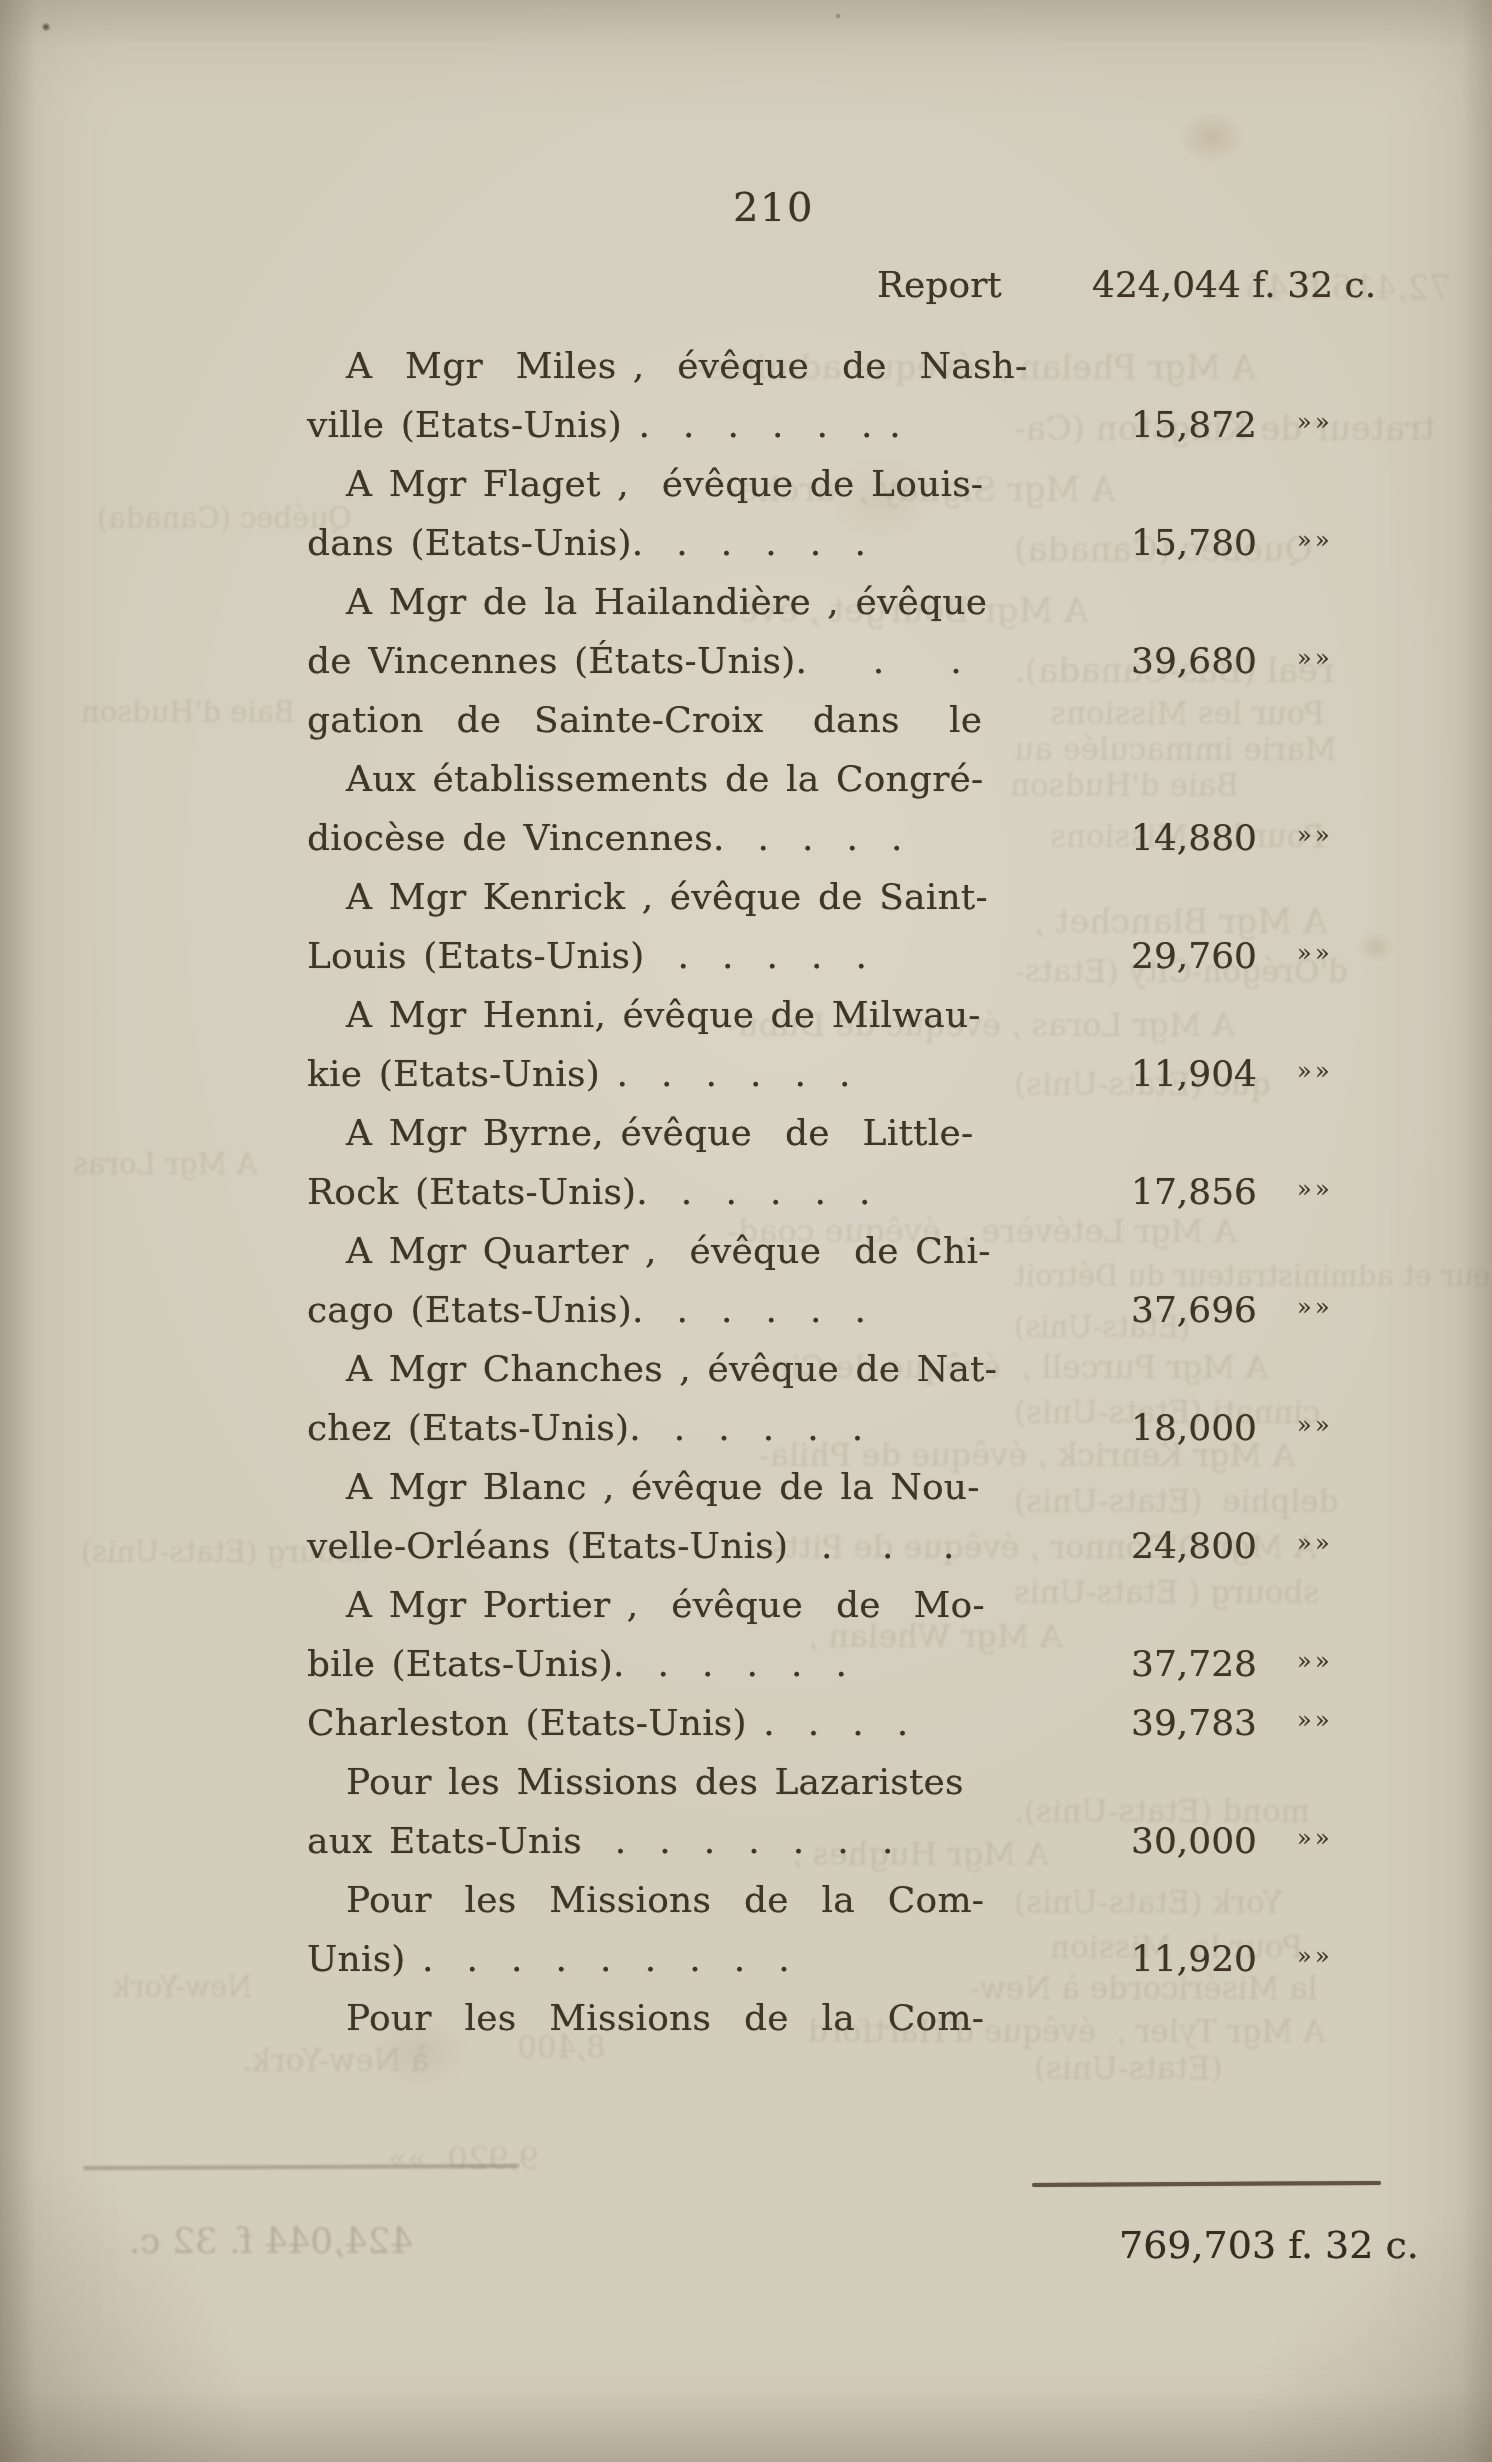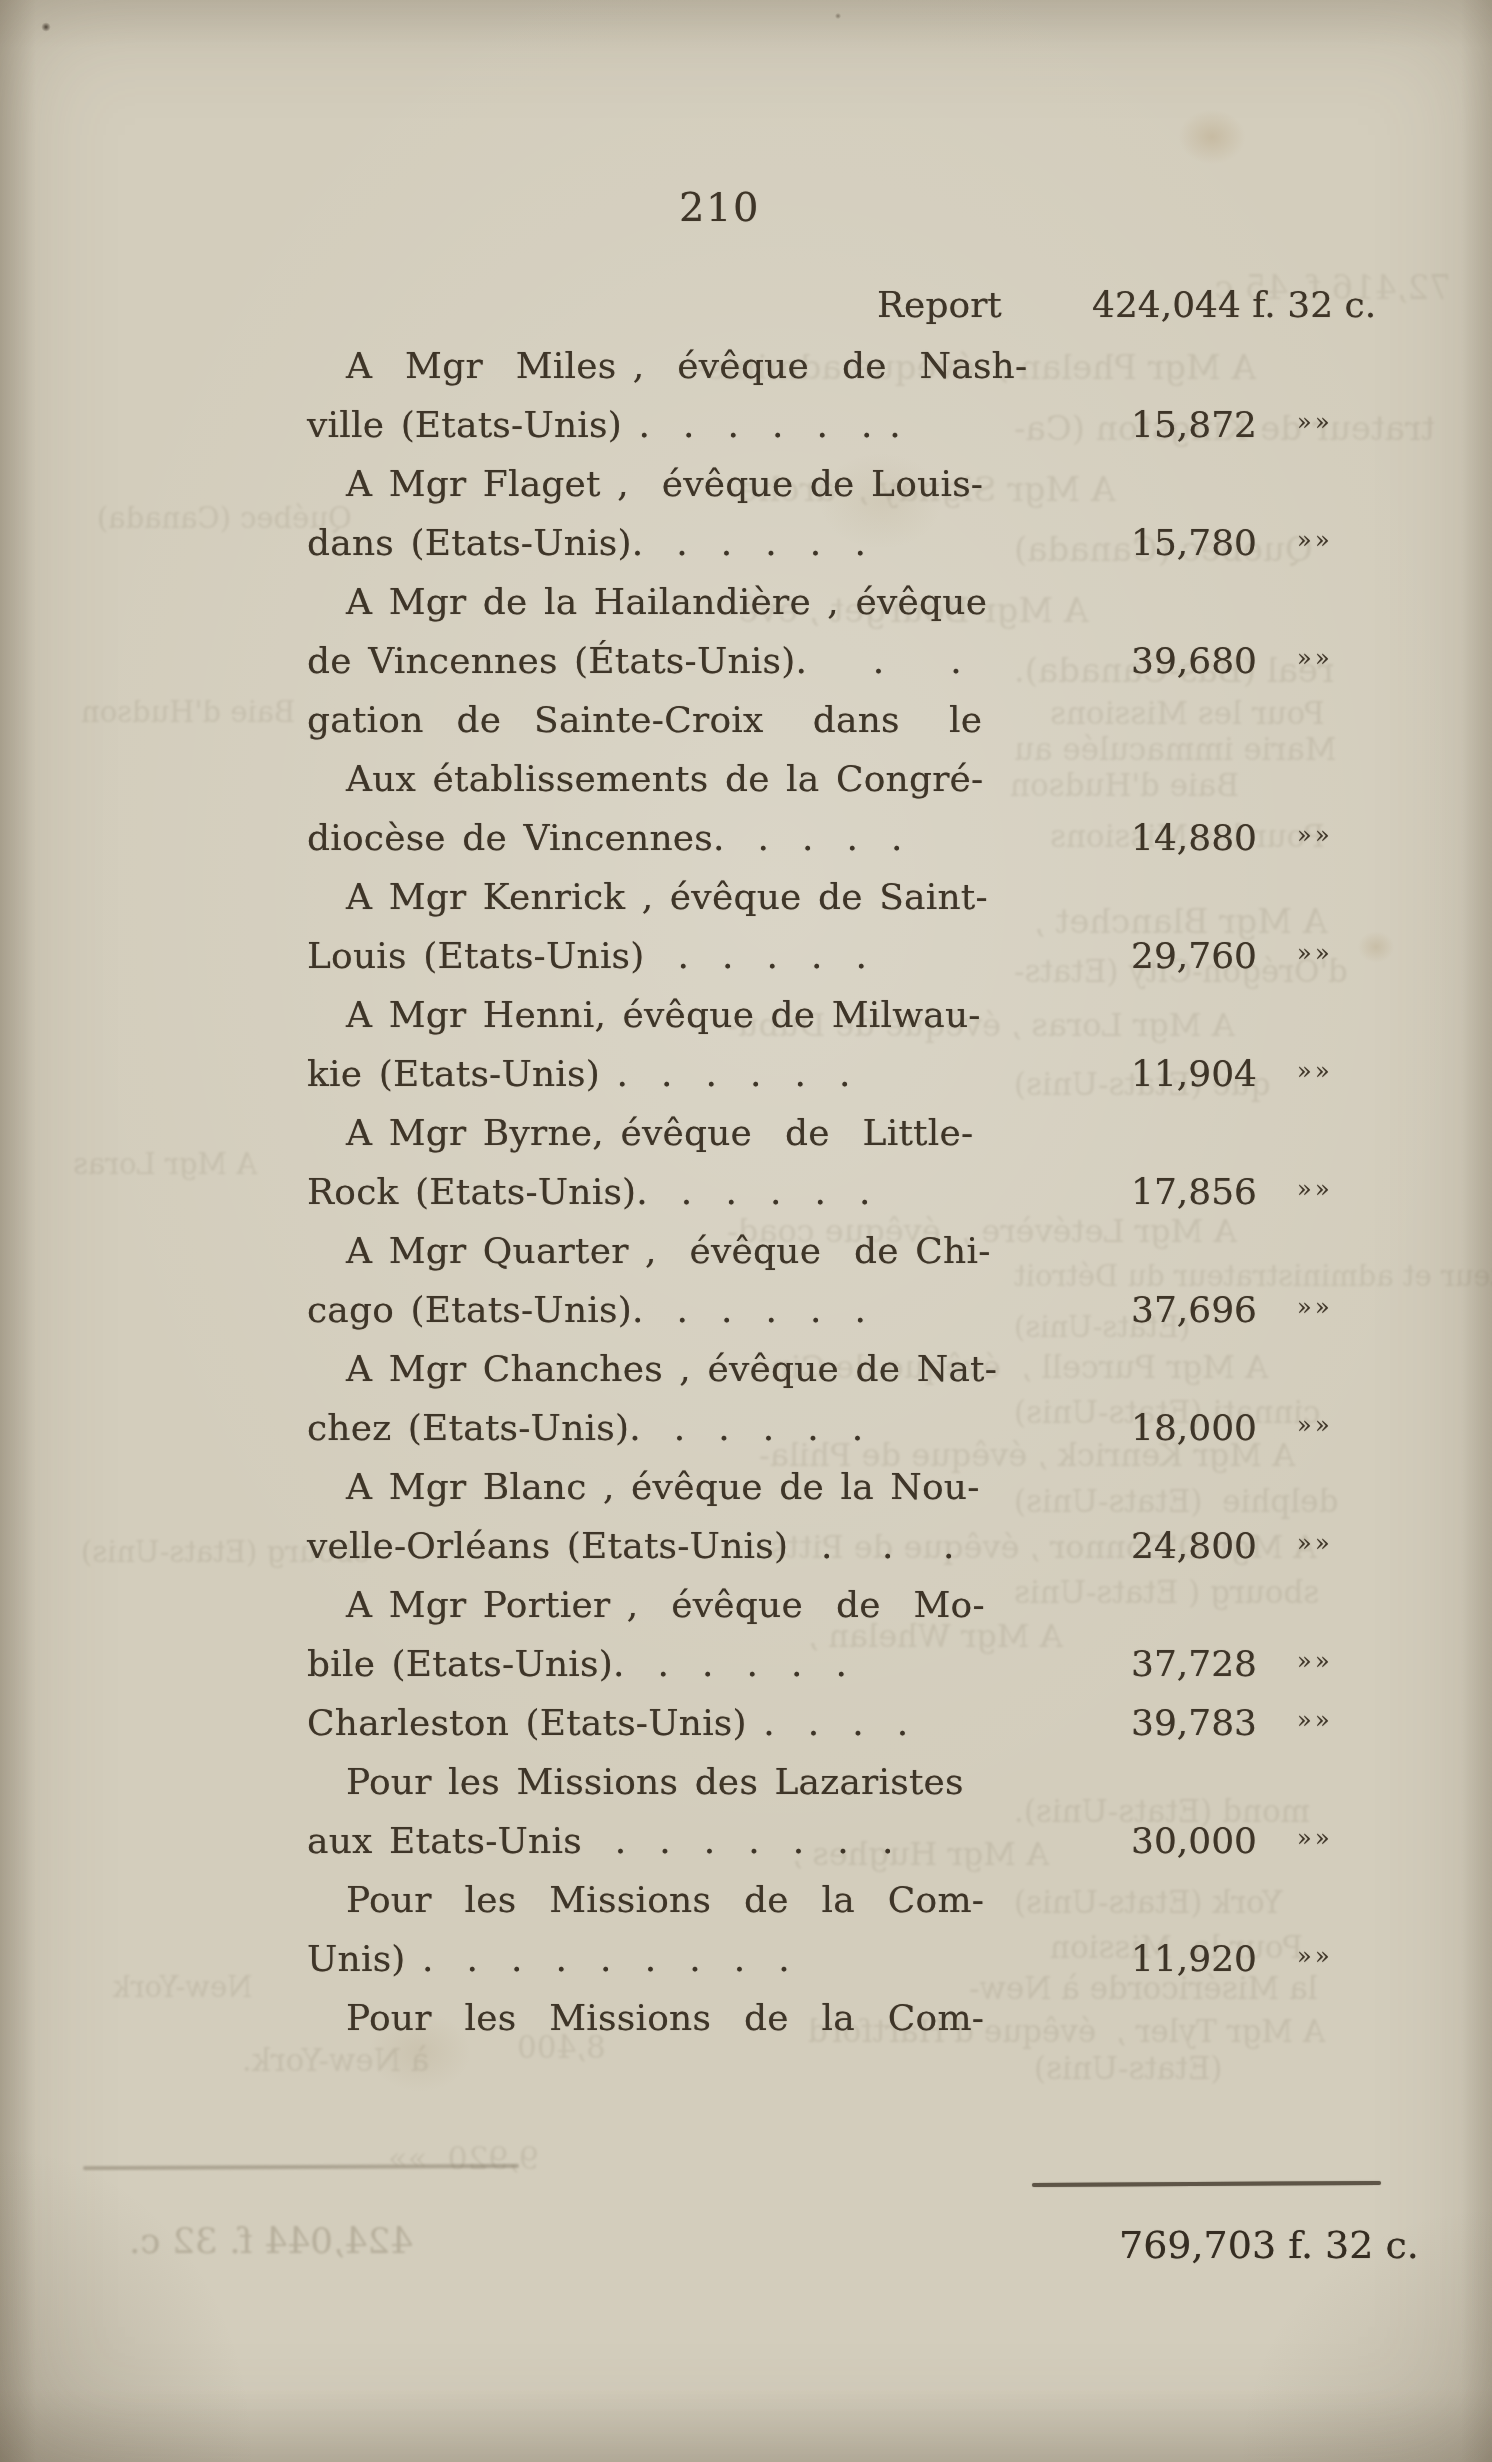--- a/index.html
+++ b/index.html
@@ -19,24 +19,24 @@
       linear-gradient(90deg, rgba(90,78,58,.25) 0px, rgba(90,78,58,0) 36px),
       linear-gradient(270deg, rgba(90,78,58,.18) 0px, rgba(90,78,58,0) 32px),
       linear-gradient(0deg, rgba(90,78,58,.16) 0px, rgba(90,78,58,0) 73px),
       linear-gradient(180deg, rgba(90,78,58,.10) 0px, rgba(90,78,58,0) 48px);
     background-repeat:no-repeat;
     box-shadow: inset 0 0 113px rgba(85,72,52,.28);
     font-family:"DejaVu Serif","Liberation Serif",serif;
   }
   .ink{ color:#3e3528; text-shadow:0 0 0.8px rgba(62,50,35,.55); }
   .pageno{
-    position:absolute; left:659px; top:184px; width:121px; text-align:center;
+    position:absolute; left:713px; top:184px; width:121px; text-align:center;
     font-size:40px; letter-spacing:1.6px;
   }
-  .report{ position:absolute; left:0; top:284px; width:100%; height:57px; }
+  .report{ position:absolute; left:0; top:264px; width:100%; height:57px; }
   .rlabel{ position:absolute; left:877px; font-size:36px; }
   .ramount{ position:absolute; left:1092px; font-size:36px; white-space:pre; }
   #body-lines{ position:absolute; left:307px; top:336px; width:1083px; }
   .line{ position:relative; height:59px; line-height:59px; white-space:pre; }
   .t{ font-size:36px; letter-spacing:0.2px; word-spacing:4.8px; }
   .indent .t{ padding-left:39px; }
   .amt{ position:absolute; top:0; left:792px; width:158px; text-align:right; font-size:36px; }
   .ditto{ position:absolute; top:-1.6px; left:990px; font-size:24px; letter-spacing:3.2px; }
   .rule-right{
     position:absolute; left:1032px; top:2182px; width:349px; height:4px;

